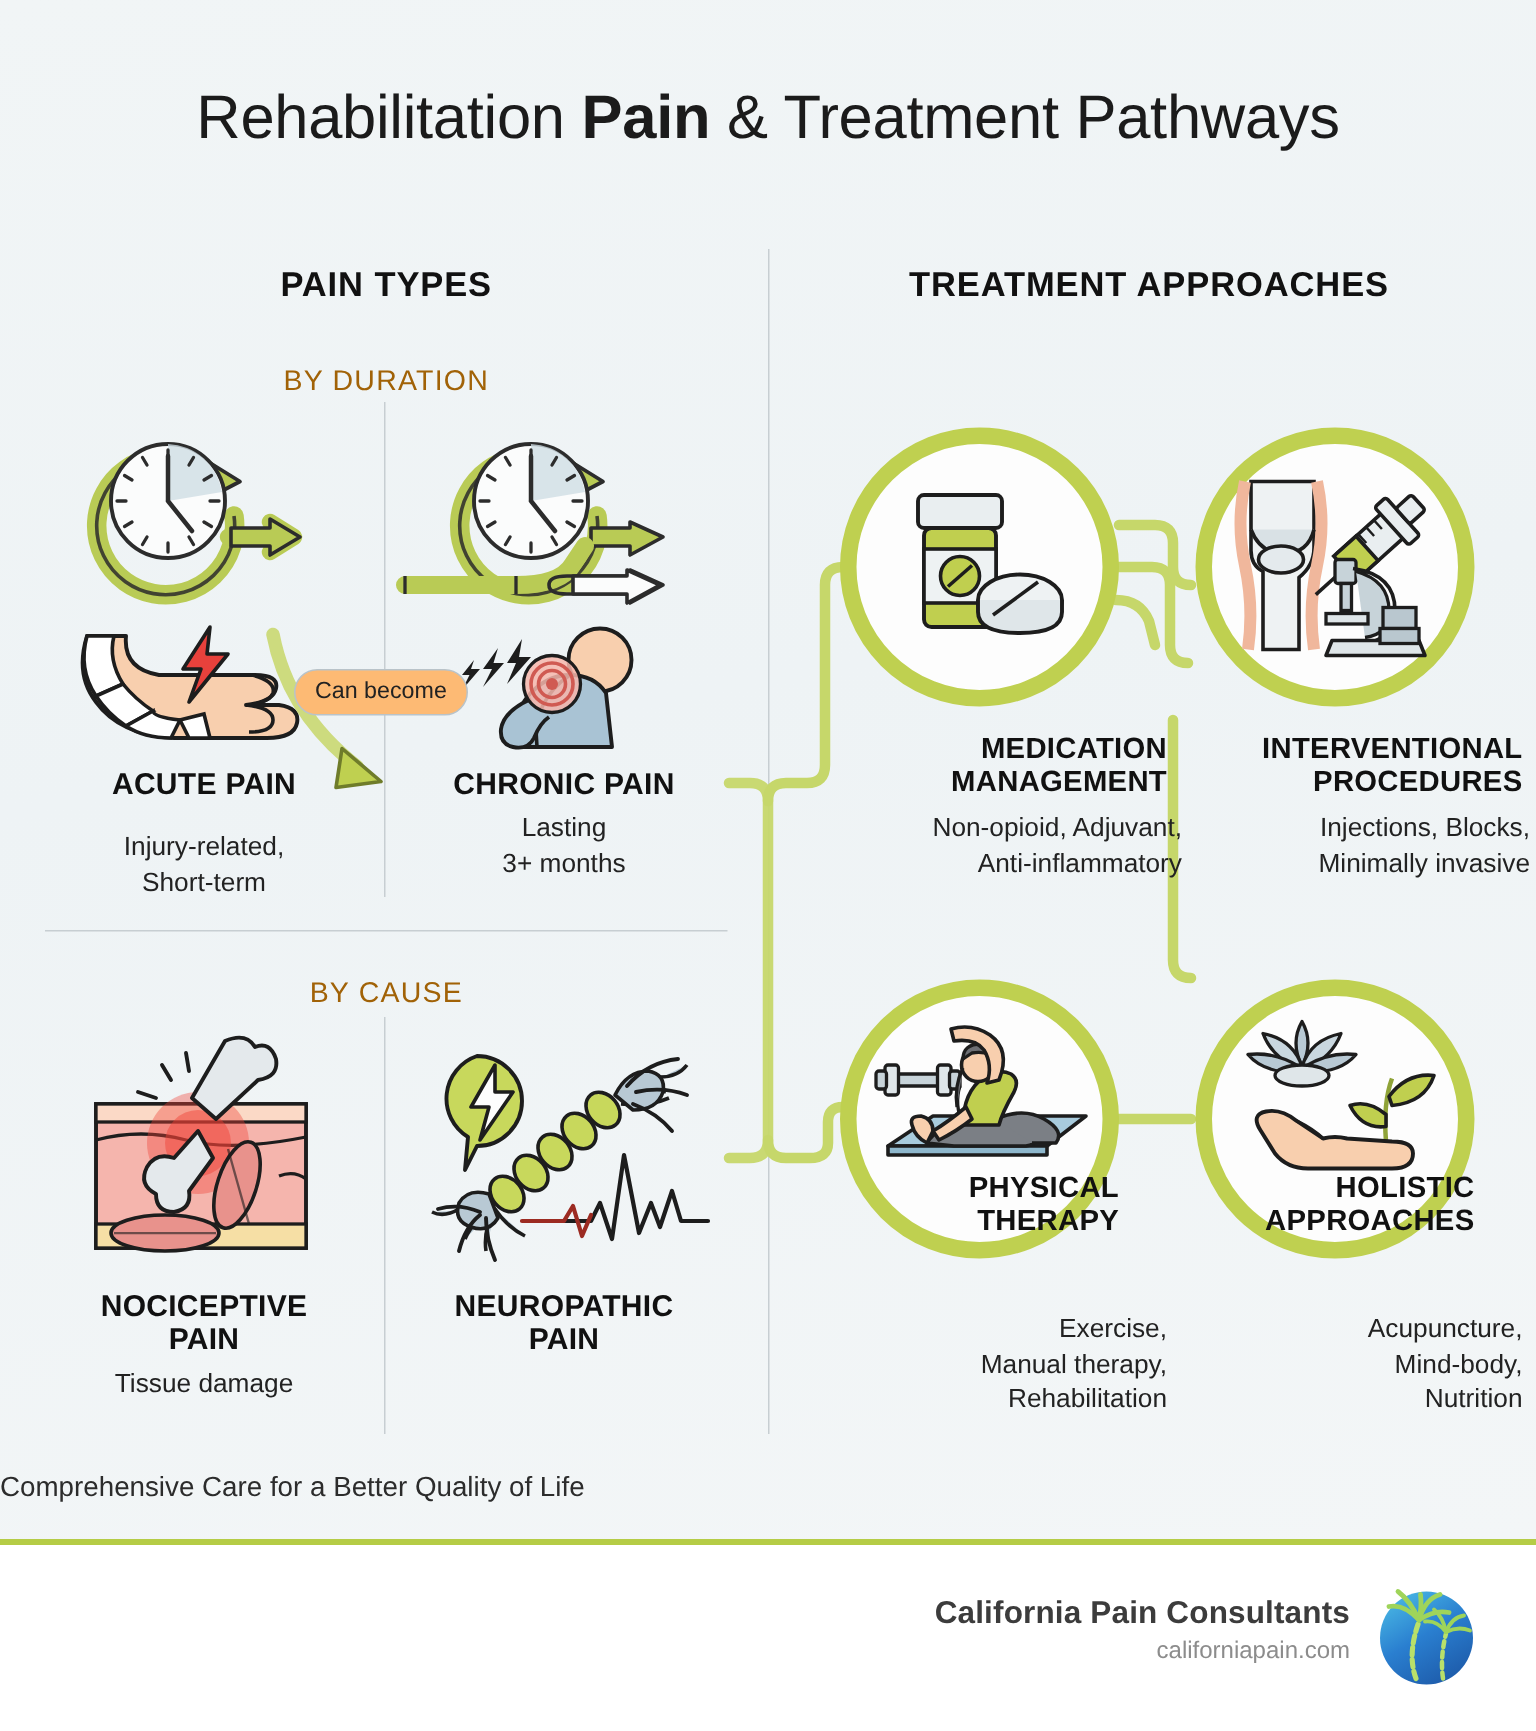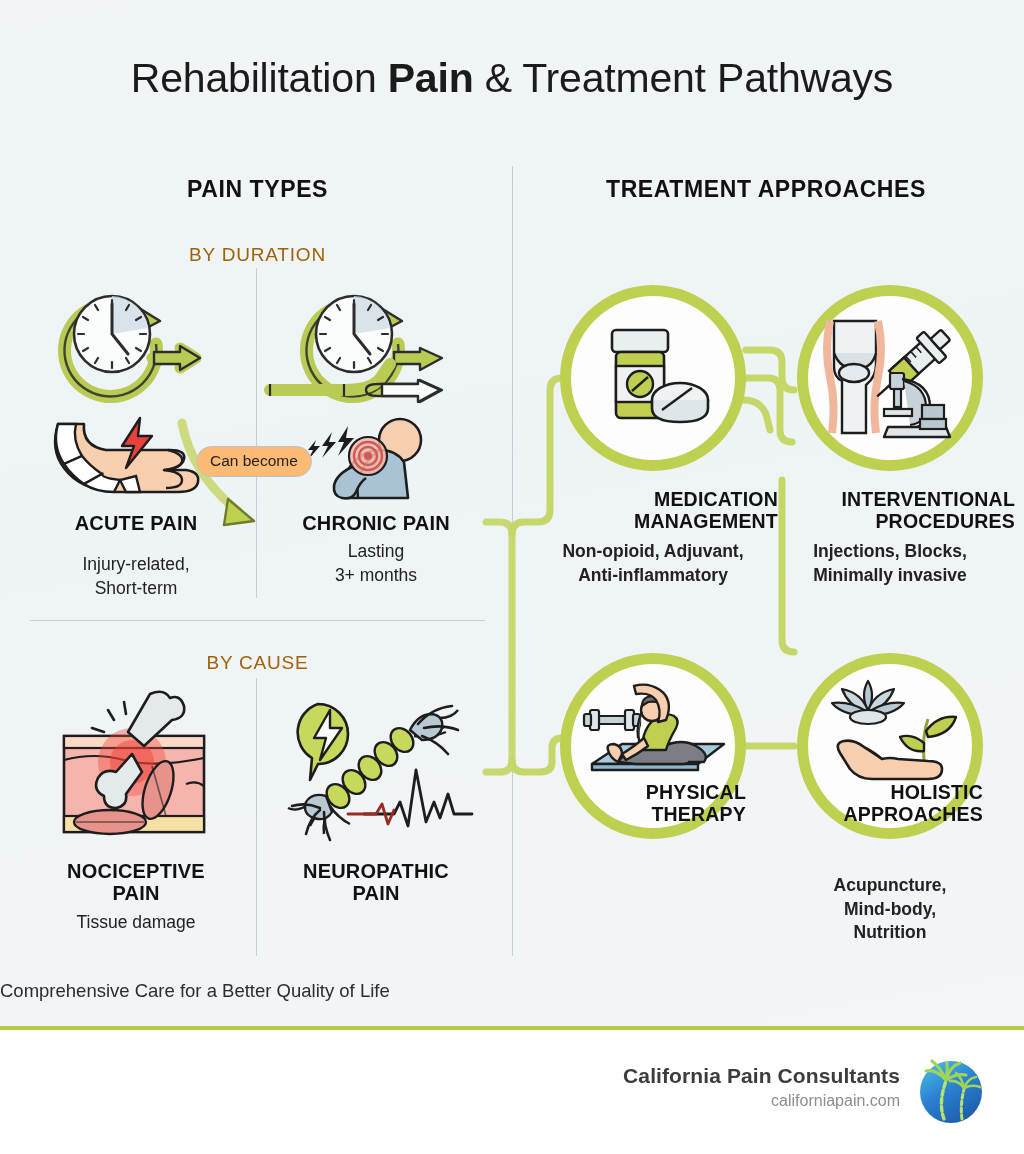--- a/index.html
+++ b/index.html
@@ -104,22 +104,22 @@
   #circ-int   { left: 797px; top: 285px; width: 186px; height: 186px; }
   #circ-pt    { left: 560px; top: 653px; width: 186px; height: 186px; }
   #circ-hol   { left: 797px; top: 653px; width: 186px; height: 186px; }
 
   .tlabel {
     position: absolute; text-align: right;
     font-size: 19.5px; font-weight: 700; color: #111; line-height: 1.14;
     letter-spacing: 0.2px; z-index: 6;
   }
   .tdesc {
-    position: absolute; text-align: center;
-    font-size: 17.5px; font-weight: 700; color: #222; line-height: 1.35;
+    position: absolute; text-align: right;
+    font-size: 17.5px; font-weight: 400; color: #222; line-height: 1.35;
     z-index: 6;
   }
   #lab-med { left: 528px; top: 488px; width: 250px; }
   #des-med { left: 518px; top: 540px; width: 270px; }
   #lab-int { left: 765px; top: 488px; width: 250px; }
   #des-int { left: 760px; top: 540px; width: 260px; }
   #lab-pt  { left: 560px; top: 781px; width: 186px; }
   #des-pt  { left: 528px; top: 874px; width: 250px; }
   #lab-hol { left: 797px; top: 781px; width: 186px; }
   #des-hol { left: 765px; top: 874px; width: 250px; }
@@ -465,20 +465,23 @@
       <path d="M64 30 Q64 20 76 20 Q88 20 86 32 Q82 24 70 26 Z" fill="#6d6f74" stroke="#1d1d1d" stroke-width="2.2"></path>
       <path d="M64 36 Q58 48 60 62" fill="#6d6f74" stroke="#1d1d1d" stroke-width="2.2"></path>
 
       <path d="M88 44 Q96 24 82 14 Q70 6 56 10 L58 18 Q72 16 78 24 Q84 34 80 46 Z" fill="#f8cfae" stroke="#1d1d1d" stroke-width="2.4" stroke-linejoin="round"></path>
 
       <path d="M66 62 Q54 72 44 78 L48 84 Q60 78 70 70 Z" fill="#f8cfae" stroke="#1d1d1d" stroke-width="2.4" stroke-linejoin="round"></path>
     </svg>
   </div>
   <div class="tlabel" id="lab-pt" style="white-space:pre-line;">PHYSICAL
 THERAPY</div>
+  <div class="tdesc" id="des-pt" style="white-space:pre-line;">Exercise,
+Manual therapy,
+Rehabilitation</div>
 
   <div class="tcircle" id="circ-hol">
     <svg width="140" height="116" viewBox="0 0 140 116" style="margin-top:-26px;">
 
       <g transform="translate(8,2)">
         <path d="M40 34 Q32 18 40 4 Q48 18 40 34 Z" fill="#b8c9d4" stroke="#1d1d1d" stroke-width="2.2" stroke-linejoin="round"></path>
         <path d="M38 36 Q20 28 14 12 Q34 16 40 34 Z" fill="#c9d7df" stroke="#1d1d1d" stroke-width="2.2" stroke-linejoin="round"></path>
         <path d="M42 36 Q60 28 66 12 Q46 16 40 34 Z" fill="#c9d7df" stroke="#1d1d1d" stroke-width="2.2" stroke-linejoin="round"></path>
         <path d="M36 38 Q14 38 4 26 Q22 24 38 34 Z" fill="#b8c9d4" stroke="#1d1d1d" stroke-width="2.2" stroke-linejoin="round"></path>
         <path d="M44 38 Q66 38 76 26 Q58 24 42 34 Z" fill="#b8c9d4" stroke="#1d1d1d" stroke-width="2.2" stroke-linejoin="round"></path>

